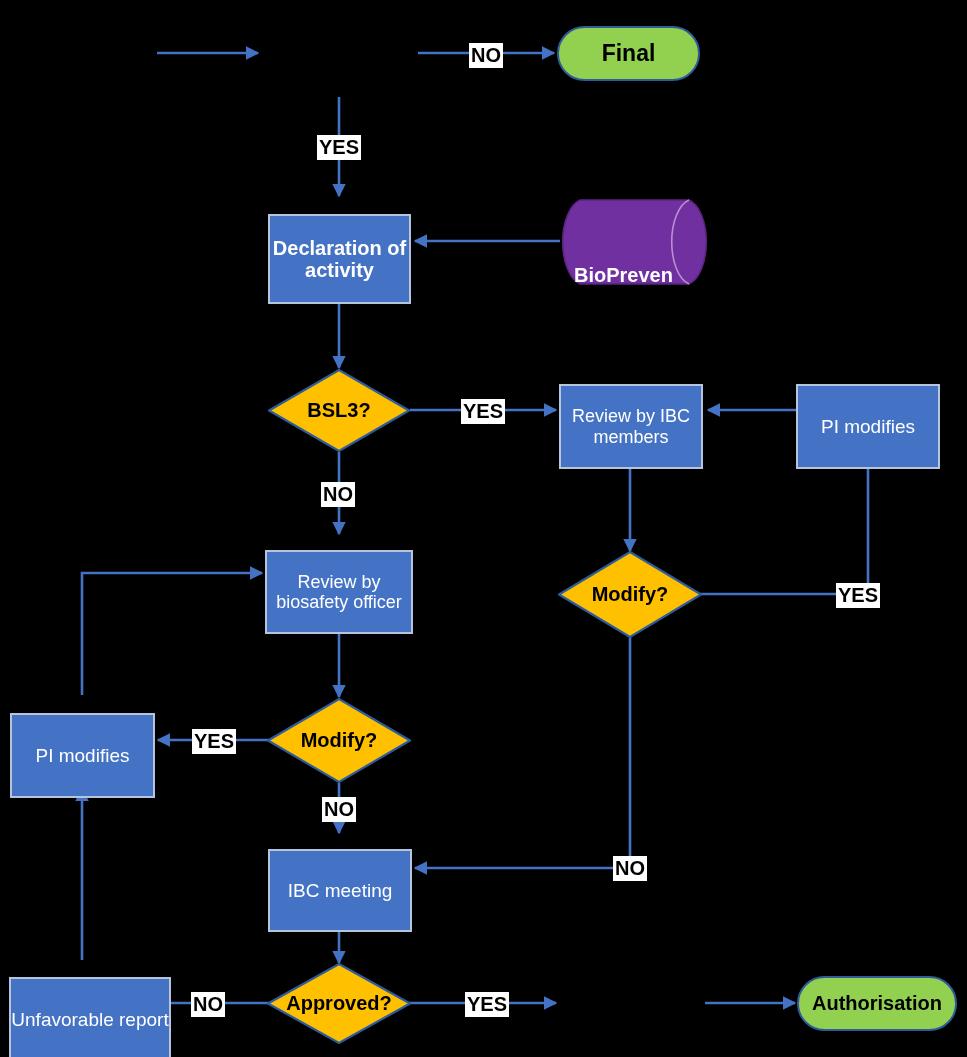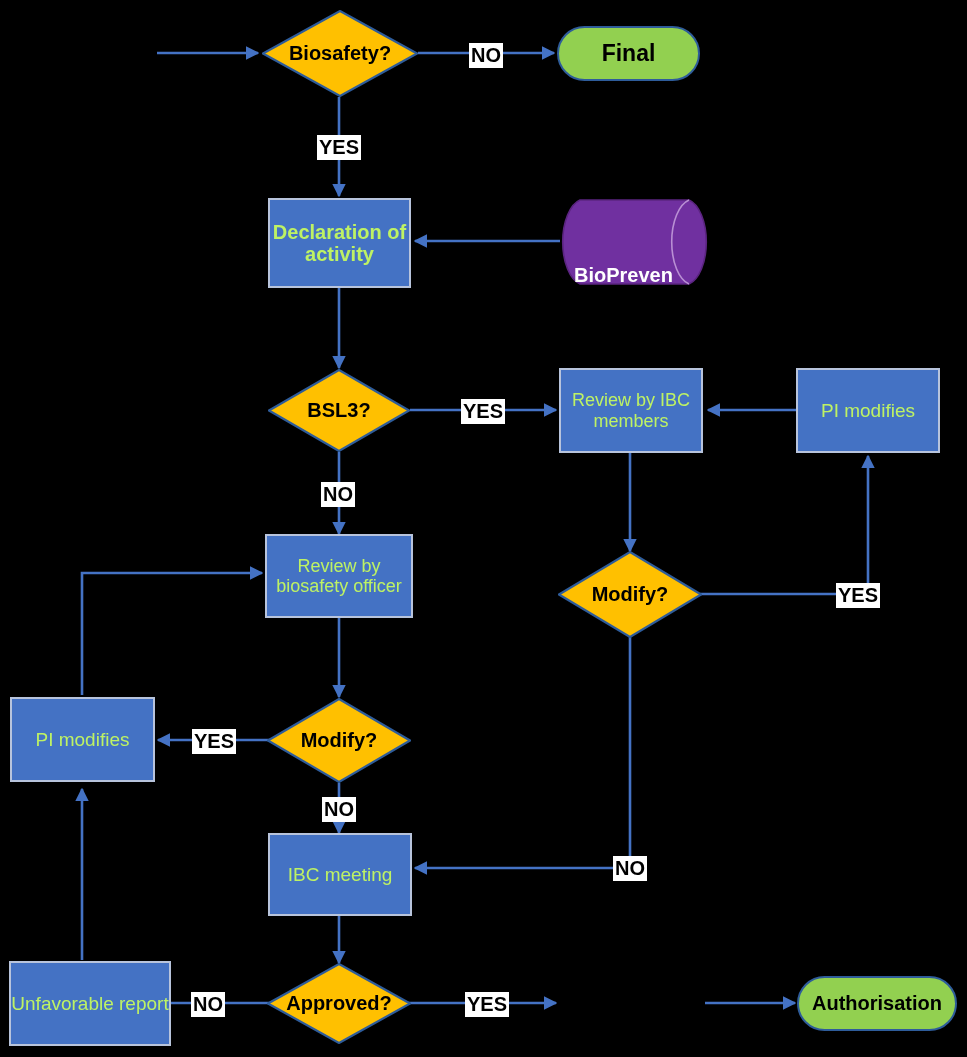--- a/index.html
+++ b/index.html
@@ -28,23 +28,24 @@
     display: flex;
     align-items: center;
     justify-content: center;
     text-align: center;
     line-height: 1.12;
   }
   
   .proc {
     background: #4472C4;
     border: 2px solid #B8C4DC;
-    color: #bef264;
+    color: #ffffff;
     font-size: 19px;
     font-weight: 400;
+    margin-top: 16px;
   }
   
   .proc.bold {
     font-weight: bold;
     font-size: 20px;
   }
   
   .term {
     background: #92D050;
     border: 2px solid #2E5C9A;
@@ -149,26 +150,20 @@
 
       <path d="M 82 960 L 82 789" marker-end="url(#arrow)"></path>
 
       <path d="M 410 1003 L 556 1003" marker-end="url(#arrow)"></path>
 
       <path d="M 705 1003 L 795 1003" marker-end="url(#arrow)"></path>
     </g>
   </svg>
 
 
-  <div class="node decision" style="left:262px; top:10px; width:156px; height:87px;">
-    <svg class="dia-bg" viewBox="0 0 156 87" preserveAspectRatio="none">
-      <polygon points="78,1 155,43.5 78,86 1,43.5" fill="#FFC000" stroke="#2E5C9A" stroke-width="2.2"></polygon>
-    </svg>
-    <span class="dia-label">Biosafety?</span>
-  </div>
 
   <div class="node term" style="left:557px; top:26px; width:143px; height:55px; font-size:23px;">
     <span>Final</span>
   </div>
 
   <div class="node proc bold" style="left:268px; top:198px; width:143px; height:90px;">
     <span>Declaration of activity</span>
   </div>
 
   <div class="node db" style="left:558px; top:198px; width:153px; height:88px;align-items:flex-end;">

